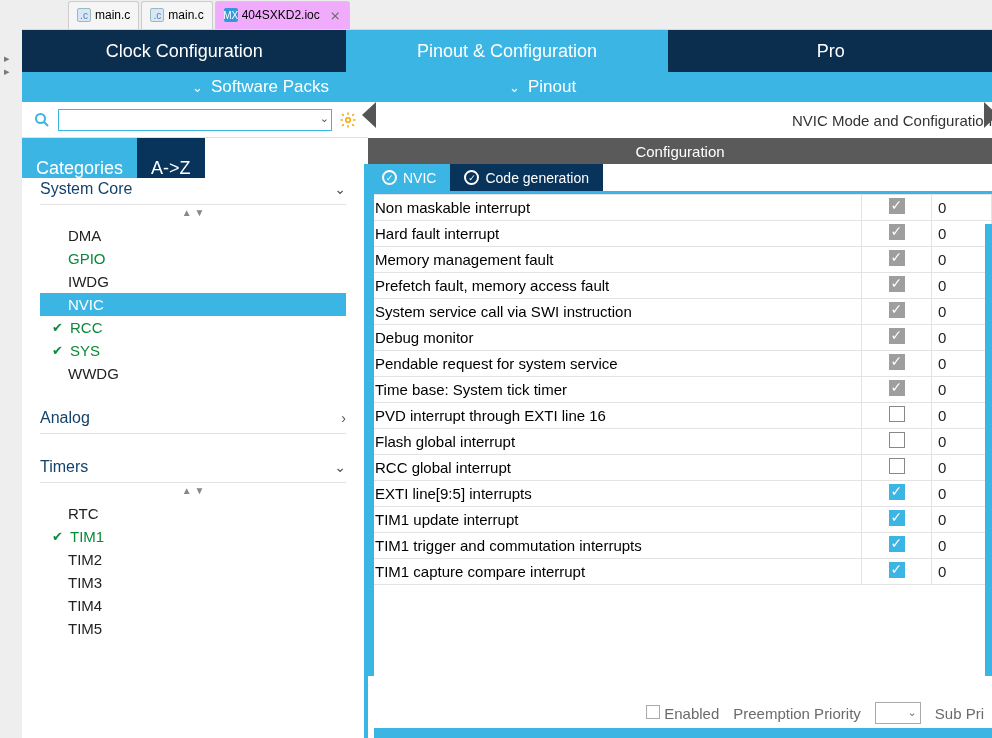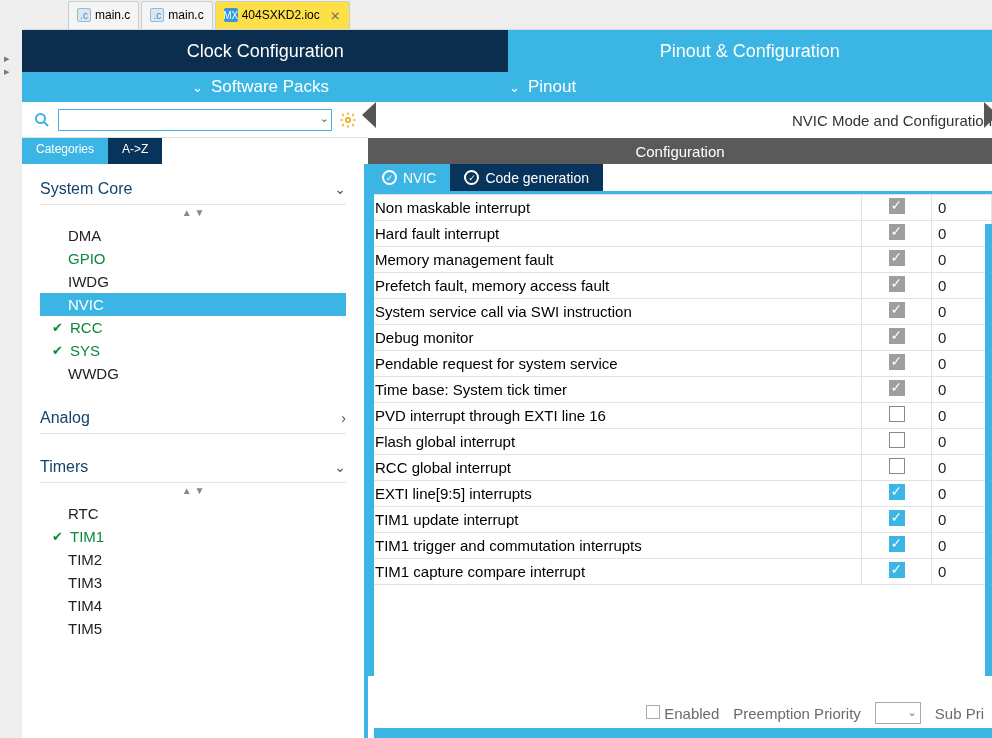--- a/index.html
+++ b/index.html
@@ -7,21 +7,21 @@
 
   
   .outer { display: flex; height: 100%; }
   .gutter-left { width: 22px; background: #eeeeee; position: relative; }
   .gutter-arrows { position: absolute; left: 4px; top: 52px; font-size: 11px; color: #777; }
 
   
   .main-wrap { flex: 1; display: flex; flex-direction: column; }
   .editor-tabs { height: 30px; background: #eeeeef; display: flex; align-items: center; border-bottom: 1px solid #d8d8d8; padding-left: 46px; }
   .etab { display: flex; align-items: center; gap: 4px; padding: 4px 8px; height: 28px; background: #f5f5f5; border: 1px solid #ccc; border-bottom: none; border-radius: 3px 3px 0 0; margin-right: 2px; font-size: 12px; }
-  .etab.active { background: #fde047; }
+  .etab.active { background: #f0abfc; }
   .etab .ico { width: 14px; height: 14px; display: inline-flex; align-items: center; justify-content: center; font-size: 10px; background: #3498db; color: #fff; border-radius: 2px; }
   .etab .ico.c { background: #d9e6f5; color: #5a7fb0; border: 1px solid #9bb; }
   .etab .close { font-size: 13px; color: #666; margin-left: 6px; }
 
   
   .bigtabs { height: 42px; display: flex; }
   .bigtab { flex: 1; display: flex; align-items: center; justify-content: center; color: #fff; font-size: 18px; }
   .bigtab.active { background: #3bb6e4; }
   .bigtab.inactive { background: #0b2e4e; border-left: 1px solid #0b2e4e; }
 
@@ -32,21 +32,21 @@
   
   .content { flex: 1; display: flex; background: #fff; }
   .sidebar { width: 346px; background: #fff; display: flex; flex-direction: column; }
   .search-row { height: 36px; display: flex; align-items: center; padding: 0 10px; gap: 6px; border-bottom: 1px solid #e0e0e0; }
   .search-icon-box { width: 20px; height: 20px; display: inline-flex; align-items: center; justify-content: center; color: #3bb6e4; }
   .search-combo { flex: 1; height: 22px; border: 1px solid #3bb6e4; position: relative; background: #fff; }
   .search-combo .dd { position: absolute; right: 2px; top: 2px; font-size: 11px; color: #555; }
   .gear-btn { width: 20px; height: 20px; display: inline-flex; align-items: center; justify-content: center; color: #f6a400; }
 
   .sidetabs { height: 26px; display: flex; }
-  .stab { padding: 4px 14px; font-size: 12px; }
+  .stab { padding: 20px 14px; font-size: 18px; }
   .stab.active { background: #3bb6e4; color: #fff; }
   .stab.dark { background: #08335a; color: #fff; }
 
   .cat-scroll { flex: 1; overflow: hidden; position: relative; border-right: 4px solid #3bb6e4; }
   .cat-inner { padding: 10px 18px 10px 18px; }
   .group { margin-bottom: 18px; }
   .group-header { display: flex; justify-content: space-between; align-items: center; color: #13426b; font-size: 16px; padding: 6px 0; border-bottom: 1px solid #e3e3e3; cursor: pointer; }
   .group-header .chev-s { font-size: 14px; color: #555; }
   .sorter { text-align: center; color: #888; font-size: 10px; padding: 4px 0; line-height: 7px; }
   .items { padding-top: 4px; }
@@ -108,20 +108,21 @@
         <div class="etab active">
           <span class="ico ">MX</span>
           <span>404SXKD2.ioc</span>
           <span class="close">⨯</span>
         </div>
       </div>
 
     <div class="bigtabs" id="bigtabs">
         <div class="bigtab inactive">Clock Configuration</div>
         <div class="bigtab active">Pinout &amp; Configuration</div>
+        <div class="bigtab inactive">Pro</div>
       </div>
 
     <div class="subbar">
       <span><span class="chev">⌄</span><span>Software Packs</span></span>
       <span><span class="chev">⌄</span><span>Pinout</span></span>
     </div>
 
     <div class="content">
 
       <div class="sidebar">

